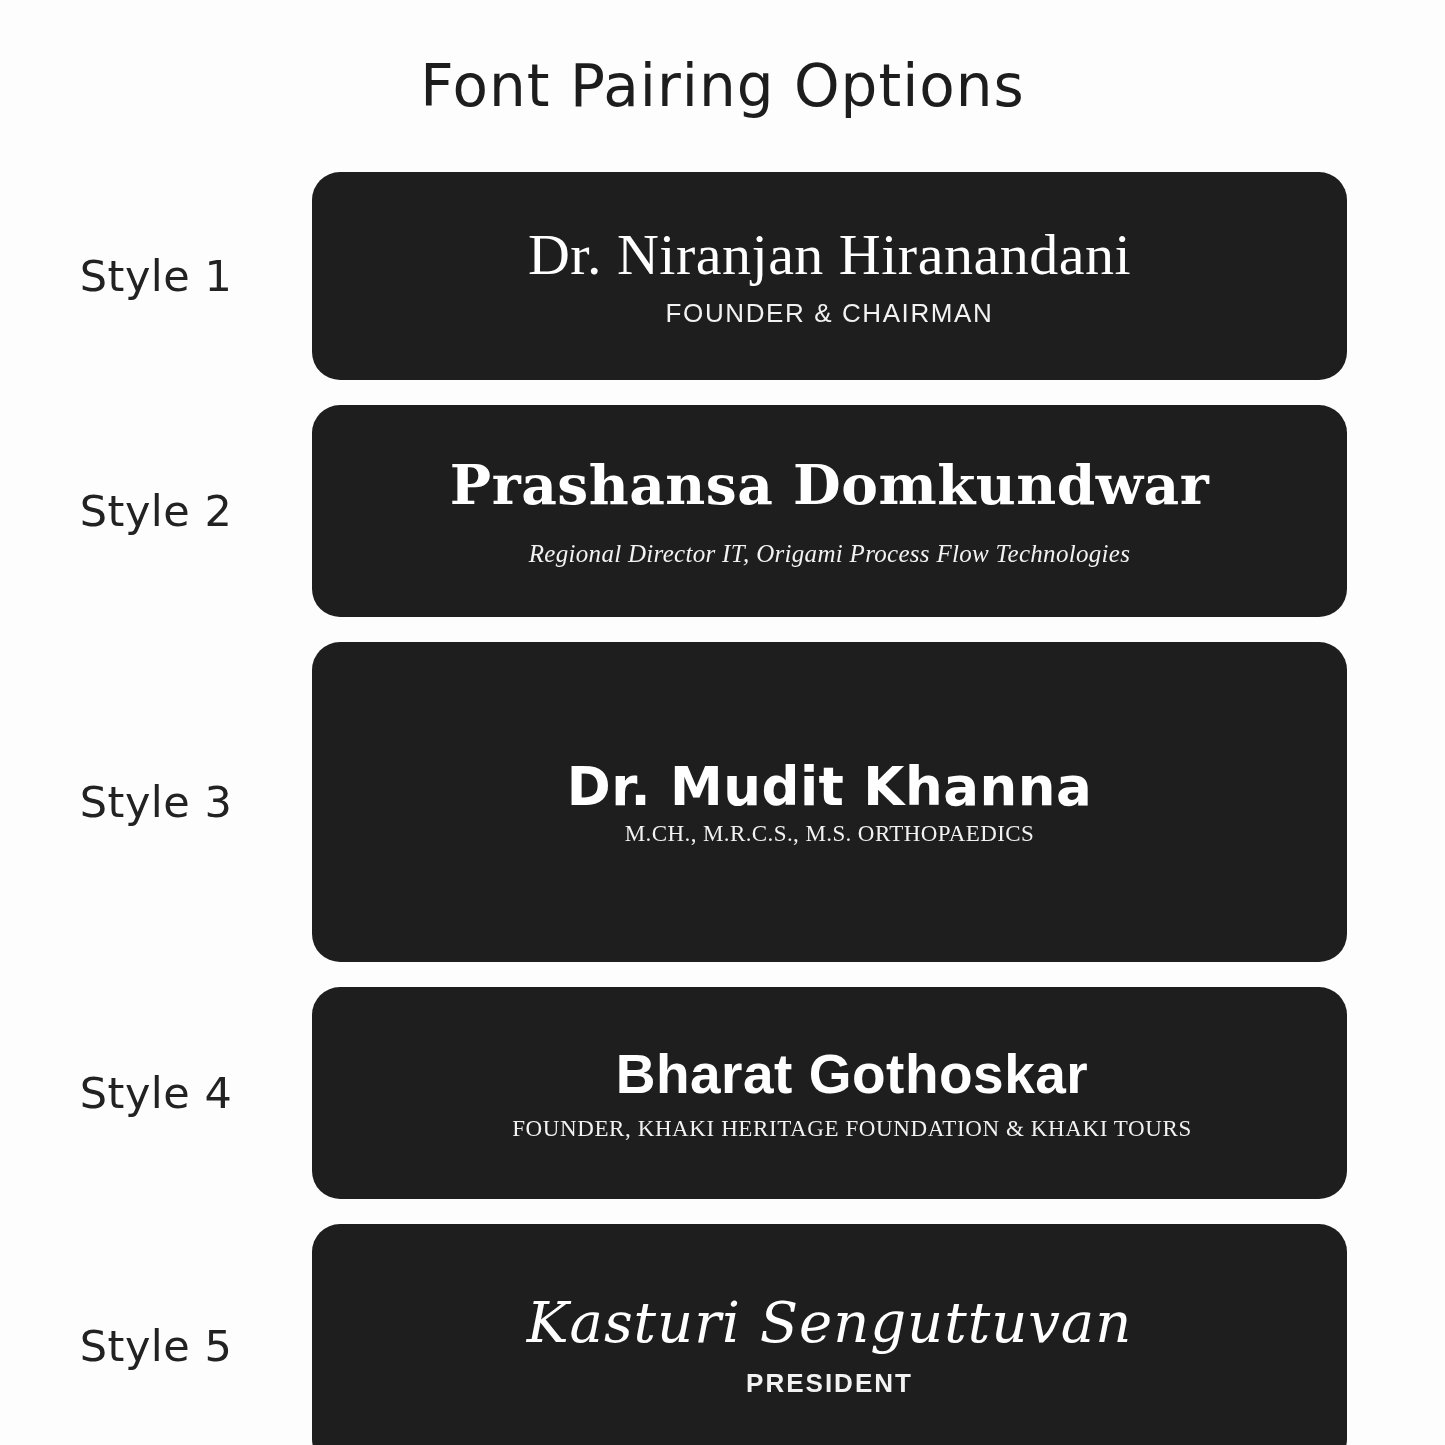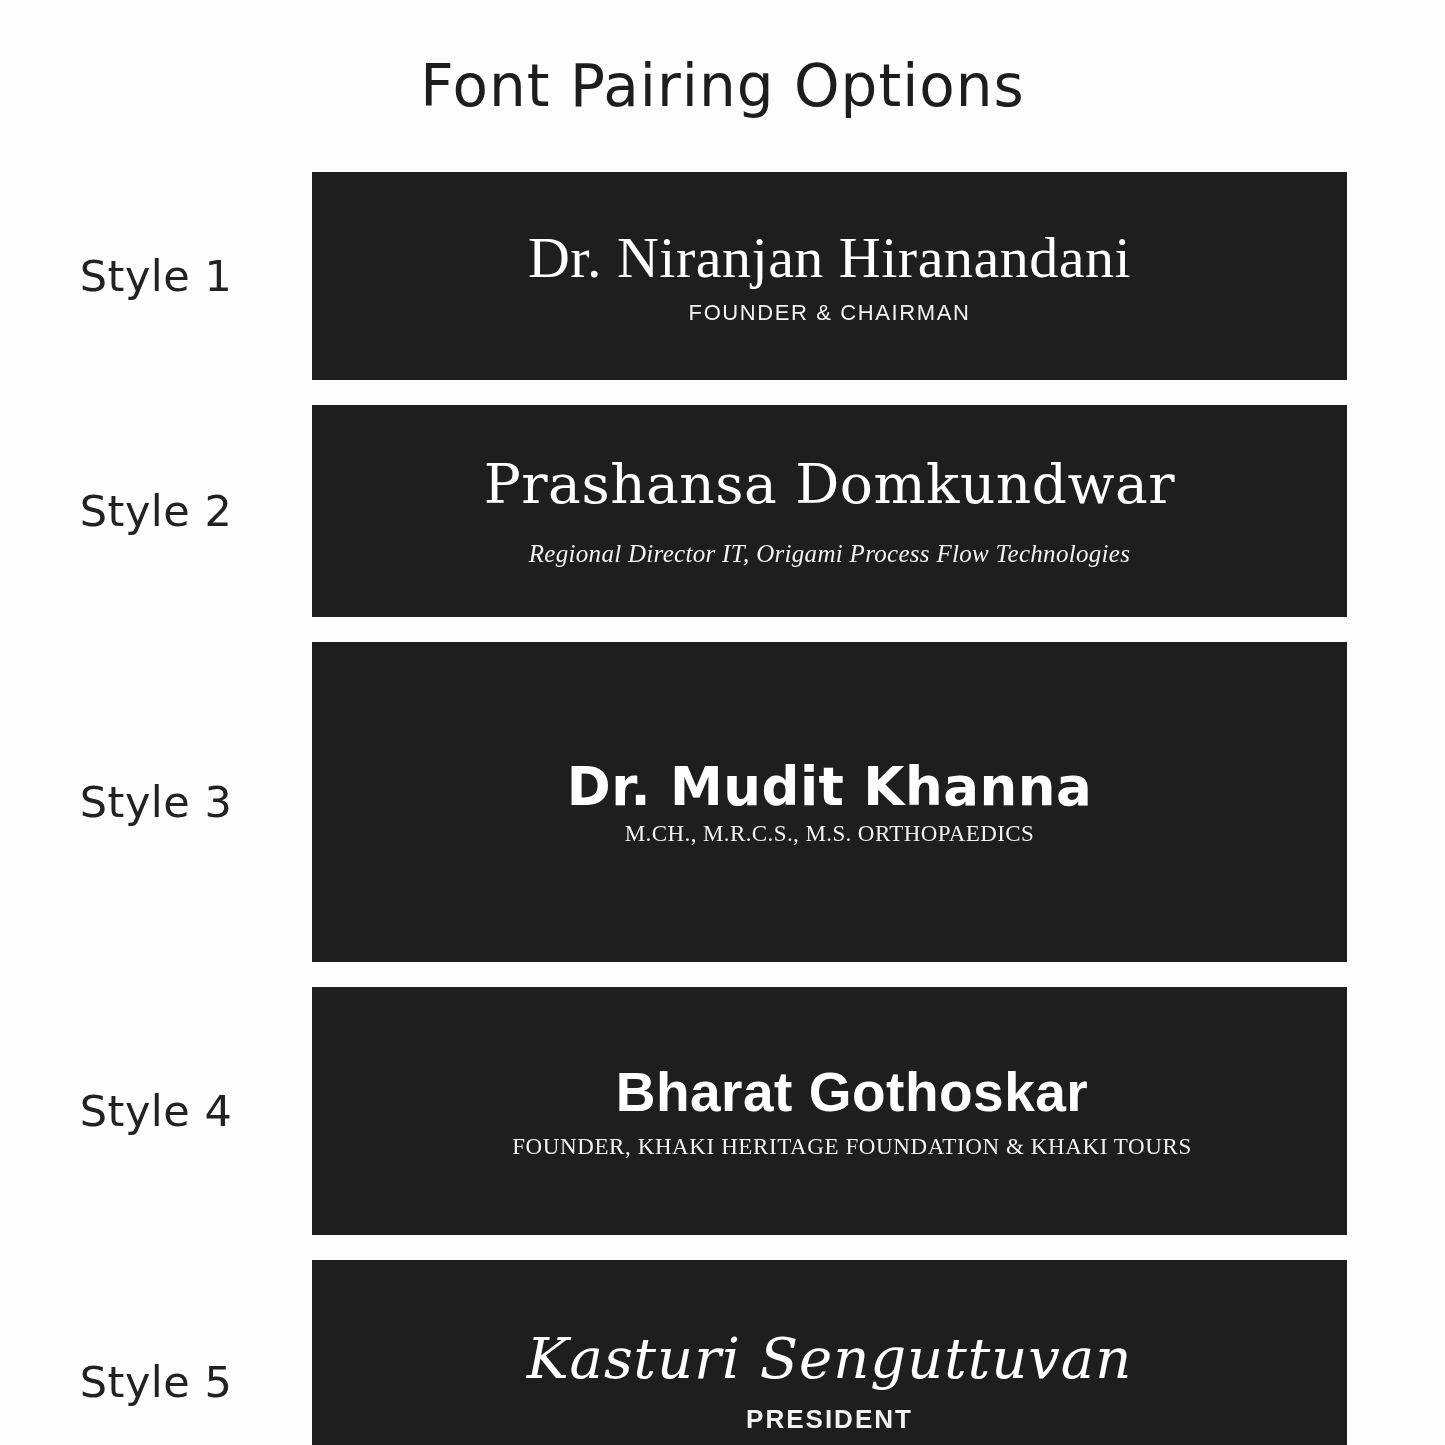--- a/index.html
+++ b/index.html
@@ -63,20 +63,21 @@
 
   .card {
     flex: 0 0 1035px;
     width: 1035px;
     background: #1e1e1e;
     display: flex;
     flex-direction: column;
     align-items: center;
     justify-content: center;
     box-sizing: border-box;
+    border-radius: 28px;
   }
 
   .card .name {
     color: #ffffff;
     line-height: 1.12;
     text-align: center;
   }
   .card .sub {
     color: #f2f2f2;
     text-align: center;
@@ -85,32 +86,32 @@
   
   .card-1 { height: 208px; }
   .card-1 .name {
     font-family: "Liberation Serif", "DejaVu Serif", serif;
     font-size: 58px;
     font-weight: 400;
     letter-spacing: 0.5px;
   }
   .card-1 .sub {
     font-family: "Liberation Sans", sans-serif;
-    font-size: 22px;
+    font-size: 26px;
     font-weight: 400;
     letter-spacing: 1.6px;
     margin-top: 10px;
   }
 
   
   .card-2 { height: 212px; }
   .card-2 .name {
     font-family: "DejaVu Serif", serif;
     font-size: 55px;
-    font-weight: 400;
+    font-weight: 700;
     letter-spacing: 0.5px;
   }
   .card-2 .sub {
     font-family: "Liberation Serif", serif;
     font-style: italic;
     font-size: 25px;
     letter-spacing: 0.3px;
     margin-top: 24px;
   }
 
@@ -123,21 +124,21 @@
     letter-spacing: 0.5px;
   }
   .card-3 .sub {
     font-family: "Liberation Serif", serif;
     font-size: 23px;
     letter-spacing: 0.4px;
     margin-top: 4px;
   }
 
   
-  .card-4 { height: 248px; padding-left: 45px; }
+  .card-4 { height: 212px; padding-left: 45px; }
   .card-4 .name {
     font-family: "Liberation Sans", sans-serif;
     font-size: 55px;
     font-weight: 700;
     letter-spacing: 0.5px;
   }
   .card-4 .sub {
     font-family: Liberation Serif, serif;
     font-size: 23px;
     font-weight: 400;

